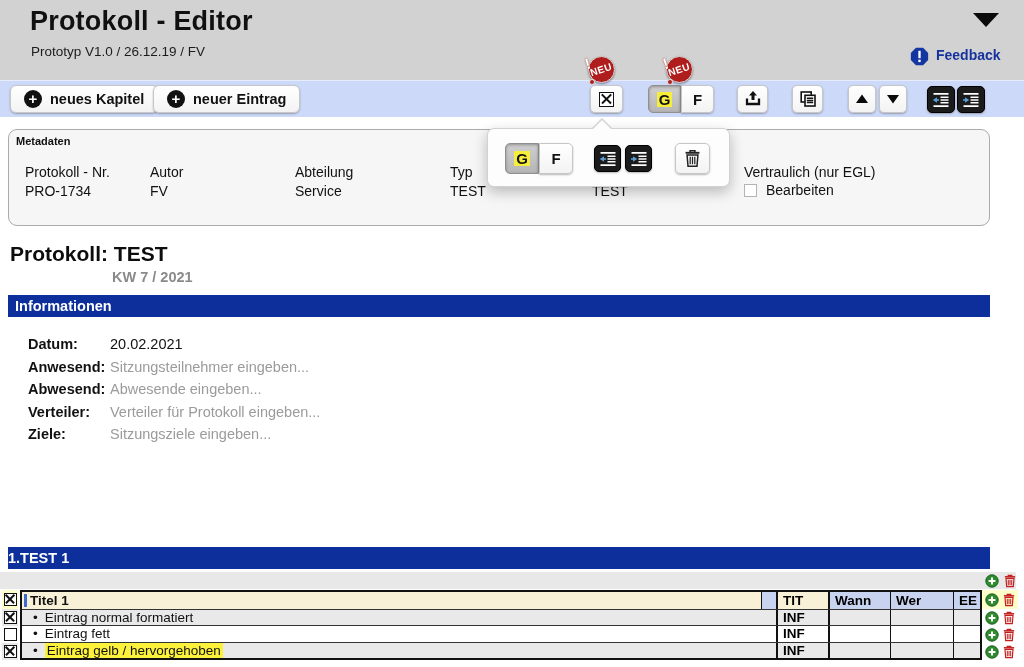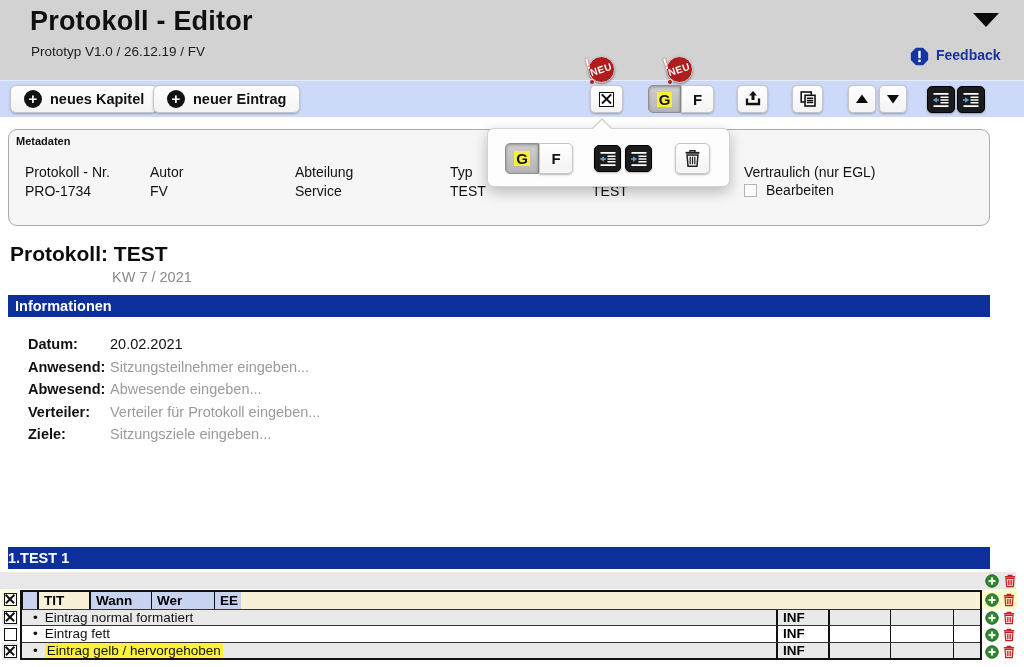--- a/index.html
+++ b/index.html
@@ -41,21 +41,21 @@
   .meta-cb { width:13px; height:13px; background:#fff; border:1px solid #b3b3b3; }
 
   
   .popup { left:487px; top:128px; width:243px; height:59px; background:#fdfdfd; border:1px solid #d2d2d2; border-radius:7px; box-shadow:0 5px 14px rgba(0,0,0,.25); z-index:10; }
   .popup::before { content:""; position:absolute; left:103px; top:-11px; border-left:11px solid transparent; border-right:11px solid transparent; border-bottom:11px solid #d2d2d2; }
   .popup::after { content:""; position:absolute; left:104px; top:-9px; border-left:10px solid transparent; border-right:10px solid transparent; border-bottom:10px solid #fdfdfd; }
   .popup .btn { top:14px; }
 
   
   .doc-title { left:10px; top:242px; font-size:21px; font-weight:bold; color:#0d0d0d; }
-  .doc-kw { left:112px; top:269px; font-size:14.5px; font-weight:normal; color:#8a8a8a; }
+  .doc-kw { left:112px; top:269px; font-size:14.5px; font-weight:bold; color:#8a8a8a; }
   .navbar { left:8px; width:982px; height:22px; background:#0c2f9b; color:#fff; font-size:14.5px; font-weight:bold; line-height:22px; }
   .fieldrow { left:0; width:990px; height:18px; }
   .flabel { position:absolute; left:28px; font-size:14.5px; font-weight:bold; color:#111; }
   .fvalue { position:absolute; left:110px; font-size:14.5px; color:#111; cursor:text; }
   .fvalue.ph { color:#9b9b9b; }
 
   
   .chapstrip { left:0; top:572px; width:1016px; height:17px; background:#e8e8e8; }
 
   
@@ -289,20 +289,24 @@
   <div class="cbx-cell" style="background:#ffffff;">
       <span class="cbx"></span>
     </div>
   <div class="cbx-cell" style="background:#e9e9e9;">
       <span class="cbx checked"></span>
     </div>
 </div>
 
 <div class="abs table-main">
   <div class="trow row-title">
+    <div class="c-text">
+        <span class="caret-bar"></span>
+        <span>Titel 1</span>
+      </div>
     <div class="c-mini"></div>
     <div class="c-type">TIT</div>
     <div class="c-wann hcell">Wann</div>
     <div class="c-wer hcell">Wer</div>
     <div class="c-ee hcell">EE</div>
   </div>
   <div class="trow row-gray">
     <div class="c-text bullet">
         <span>Eintrag normal formatiert</span>
       </div>

